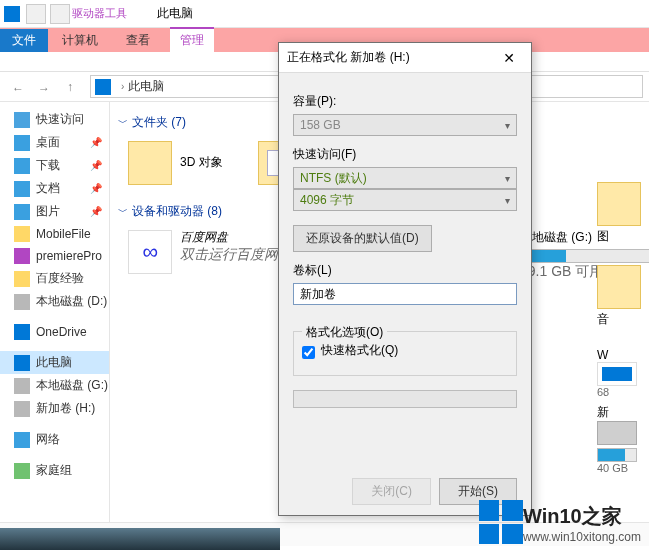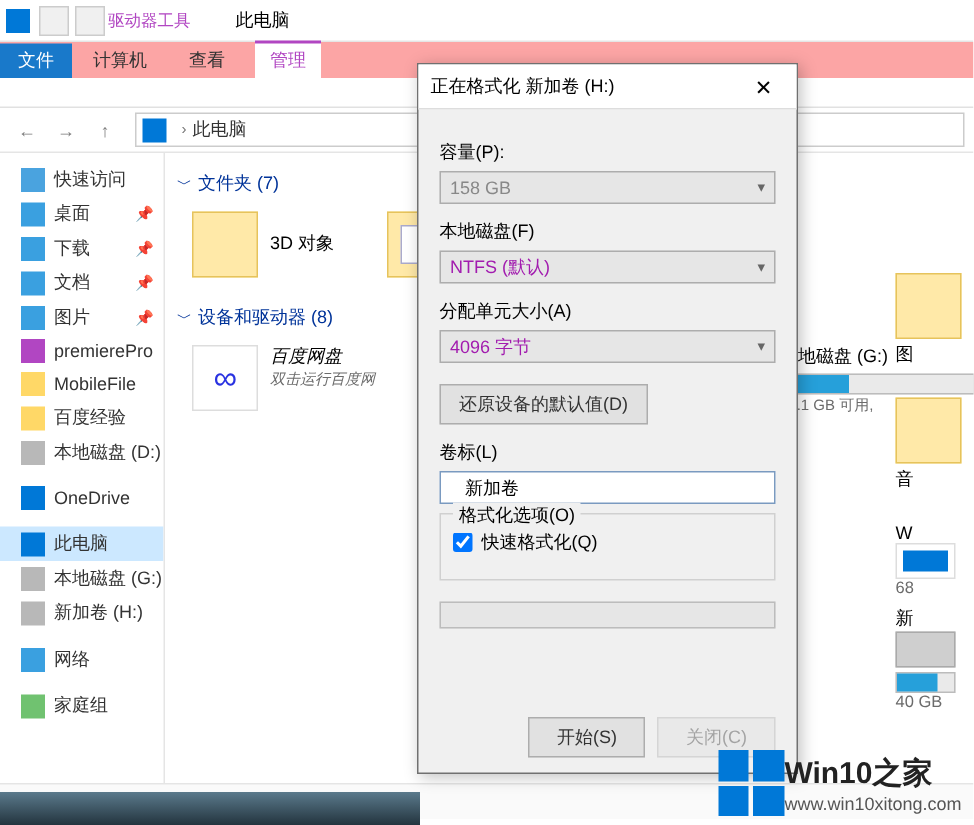--- a/index.html
+++ b/index.html
@@ -41,56 +41,56 @@
 .group-hdr .chev{margin-right:4px;font-size:10px}
 .grid{display:flex;flex-wrap:wrap}
 .item{width:120px;display:flex;align-items:center;margin:2px 0 14px 10px}
 .item .thumb{width:44px;height:44px;margin-right:8px;background:#ffe9a8;border:1px solid #e6c35c;position:relative;flex-shrink:0}
 .item .thumb.doc::after{content:"";position:absolute;inset:8px;background:#fff;border:1px solid #aac}
 .item .thumb.desk{background:#3aa0e0}
 .item .thumb.baidu{background:#fff;border:1px solid #ddd}
 .item .thumb.baidu::after{content:"∞";position:absolute;inset:0;display:flex;align-items:center;justify-content:center;font-size:22px;color:#2932e1}
 .item .thumb.drive{background:#cfcfcf;border:1px solid #aaa;height:28px;margin-top:8px}
 .item .txt{font-size:12px;line-height:1.3}
-.item .sub{font-size:10px;color:#6b6b6b}
+.item .sub{font-size:14px;color:#6b6b6b}
 .bar{width:130px;height:14px;border:1px solid #bcbcbc;margin-top:3px;background:#eaeaea;position:relative}
 .bar .fill{position:absolute;top:0;left:0;bottom:0;background:#26a0da}
 .right-col{position:absolute;right:0;top:80px;width:52px}
 .right-item{margin-bottom:20px}
 .right-item .thumb{width:44px;height:44px;background:#ffe9a8;border:1px solid #e6c35c}
 .right-item .lbl{font-size:12px;margin-top:2px}
 .right-drive{margin-top:6px}
 .right-drive .thumb{width:40px;height:24px;background:#cfcfcf;border:1px solid #aaa}
 .right-drive .thumb.win{background:#fff;border:1px solid #ddd;position:relative}
 .right-drive .thumb.win::after{content:"";position:absolute;inset:4px;background:#0078d7}
 .statusbar{height:24px;border-top:1px solid #e5e5e5;display:flex;align-items:center;padding:0 10px;font-size:12px;color:#444;background:#fafafa}
 .statusbar span{margin-right:18px}
 
 
 .dialog{position:absolute;left:278px;top:42px;width:254px;height:474px;background:#f0f0f0;border:1px solid #707070;box-shadow:2px 2px 10px rgba(0,0,0,.25)}
 .dlg-title{height:30px;background:#fff;display:flex;align-items:center;padding:0 8px;border-bottom:1px solid #ddd}
 .dlg-title .t{flex:1;font-size:12px}
 .dlg-title .x{width:28px;height:20px;display:flex;align-items:center;justify-content:center;font-size:14px}
 .dlg-body{padding:10px 14px}
 .fld-lbl{font-size:12px;margin:10px 0 4px 0;color:#000}
-.combo{width:100%;height:22px;border:1px solid #adadad;background:#e6e6e6;display:flex;align-items:center;padding:0 6px;font-size:12px;color:#a21caf;position:relative}
+.combo{width:100%;height:22px;border:1px solid #adadad;background:#e6e6e6;display:flex;align-items:center;padding:0 6px;font-size:12px;color:#4d7c0f;position:relative}
 .combo::after{content:"▾";position:absolute;right:6px;color:#666;font-size:10px}
 .combo.disabled{color:#888}
 .btn{border:1px solid #adadad;background:#e1e1e1;padding:4px 12px;font-size:12px;color:#333;margin-top:14px}
-.txt-input{width:100%;height:22px;border:1px solid #7a9ac0;background:#fff;padding:0 16px;font-size:12px}
-.group-box{border:1px solid #d0d0d0;margin-top:6px;padding:8px 8px 16px 8px;position:relative}
+.txt-input{width:100%;height:22px;border:1px solid #7a9ac0;background:#fff;padding:0 6px;font-size:12px}
+.group-box{border:1px solid #d0d0d0;margin-top:26px;padding:8px 8px 16px 8px;position:relative}
 .group-box .legend{position:absolute;top:-8px;left:8px;background:#f0f0f0;padding:0 4px;font-size:12px}
-.chk{display:flex;align-items:center;font-size:12px;margin-top:2px}
+.chk{display:flex;align-items:flex-end;font-size:12px;margin-top:2px}
 .chk input{margin-right:6px}
 .progress{width:100%;height:18px;border:1px solid #bcbcbc;background:#e6e6e6;margin-top:14px}
 .dlg-foot{position:absolute;bottom:10px;right:14px;display:flex;gap:8px}
 .dlg-foot .btn{margin:0;padding:4px 18px}
 
 
-.watermark{position:absolute;right:8px;bottom:6px;display:flex;align-items:center;gap:0;background:rgba(255,255,255,.0)}
+.watermark{position:absolute;right:8px;bottom:6px;display:flex;align-items:flex-end;gap:0;background:rgba(255,255,255,.0)}
 .watermark .winlogo{width:44px;height:44px;display:grid;grid-template-columns:1fr 1fr;grid-template-rows:1fr 1fr;gap:3px}
 .watermark .winlogo div{background:#0078d7}
 .watermark .wm-txt{font-size:20px;font-weight:bold;color:#222}
 .watermark .wm-url{font-size:12px;color:#555}
 .taskbar-hint{position:absolute;left:0;bottom:0;width:280px;height:22px;background:linear-gradient(#5b7a8c,#23343e)}
 </style>
 </head>
 <body>
 
 <div class="titlebar">
@@ -140,26 +140,26 @@
         <div class="ico ico-doc"></div>
         <span>文档</span>
         <span class="pin">📌</span>
       </div>
       <div class="side-item">
         <div class="ico ico-pic"></div>
         <span>图片</span>
         <span class="pin">📌</span>
       </div>
       <div class="side-item">
+        <div class="ico ico-fldY"></div>
+        <span>MobileFile</span>
+      </div>
+      <div class="side-item">
         <div class="ico ico-fldP"></div>
         <span>premierePro</span>
-      </div>
-      <div class="side-item">
-        <div class="ico ico-fldY"></div>
-        <span>MobileFile</span>
       </div>
       <div class="side-item">
         <div class="ico ico-fldY"></div>
         <span>百度经验</span>
       </div>
       <div class="side-item">
         <div class="ico ico-drive"></div>
         <span>本地磁盘 (D:)</span>
       </div>
       <div style="height: 8px;"></div>
@@ -279,44 +279,43 @@
 
 <div class="dialog">
   <div class="dlg-title">
     <div class="t">正在格式化 新加卷 (H:)</div>
     <div class="x">✕</div>
   </div>
   <div class="dlg-body">
     <div class="fld-lbl">容量(P):</div>
     <div class="combo disabled">158 GB</div>
 
-    <div class="fld-lbl">本地磁盘(F)</div>
+    <div class="fld-lbl">快速访问(F)</div>
     <div class="combo">NTFS (默认)</div>
 
-    <div class="fld-lbl">分配单元大小(A)</div>
     <div class="combo">4096 字节</div>
 
     <button class="btn">还原设备的默认值(D)</button>
 
     <div class="fld-lbl">卷标(L)</div>
     <input class="txt-input" value="新加卷" style="">
 
     <div class="group-box">
       <div class="legend">格式化选项(O)</div>
       <label class="chk">
         <input type="checkbox" checked="" style="">
         <span>快速格式化(Q)</span>
       </label>
     </div>
 
     <div class="progress"></div>
   </div>
   <div class="dlg-foot">
+    <button class="btn" style="opacity:.4">关闭(C)</button>
     <button class="btn">开始(S)</button>
-    <button class="btn" style="opacity:.4">关闭(C)</button>
   </div>
 </div>
 
 <div class="taskbar-hint"></div>
 
 <div class="watermark">
   <div class="winlogo">
       <div></div>
       <div></div>
       <div></div>

